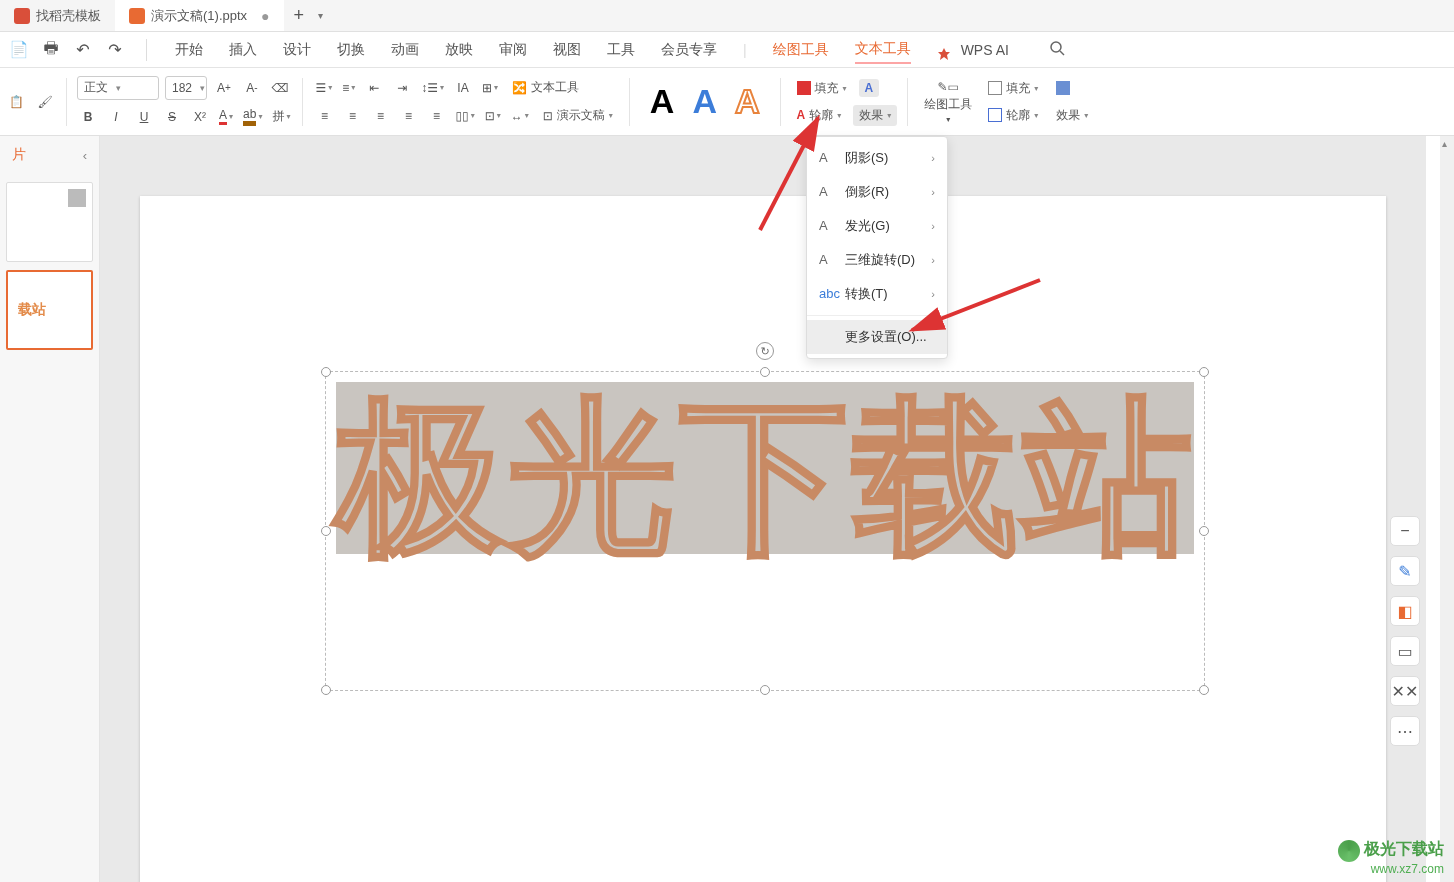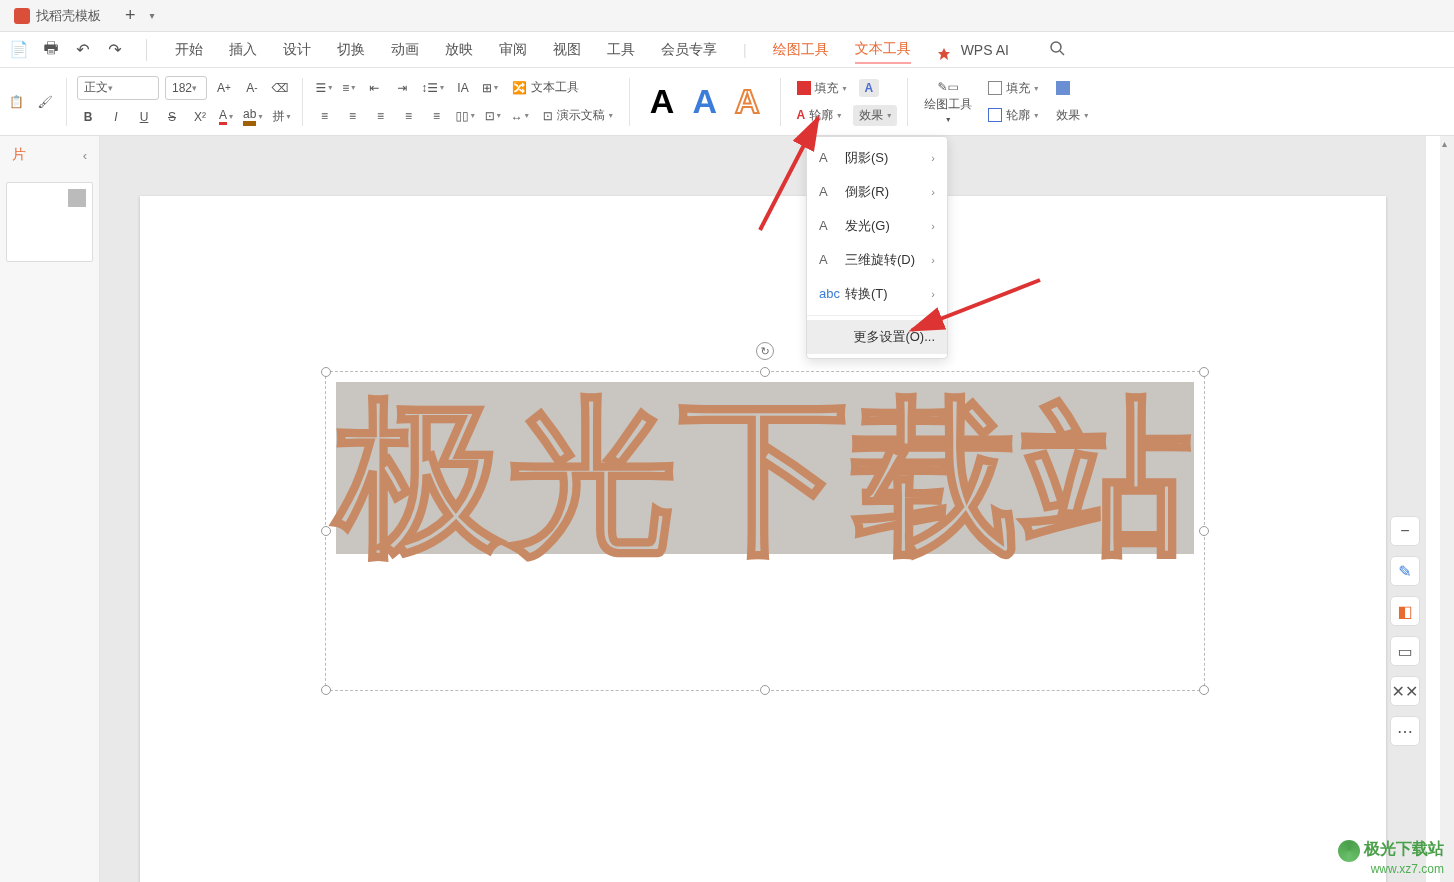--- a/index.html
+++ b/index.html
@@ -26,40 +26,40 @@
 .ribbon-tabs .accent.active{border-bottom:2px solid #fca5a5;font-family:Liberation Mono, monospace;}
 .ribbon-tabs .wpsai{display:flex;align-items:center;gap:10px;}
 .ribbon-tabs .wpsai .dot{width:14px;height:14px;display:inline-block;}
 .riright{margin-left:14px;color:#555;}
 
 
 .ribbon{height:68px;border-bottom:1px solid #e0e0e0;display:flex;align-items:center;padding:0 4px;font-size:12px;color:#555;}
 .rgrp{display:flex;flex-direction:column;justify-content:center;gap:6px;padding:0 2px;}
 .rrow{display:flex;align-items:center;gap:6px;}
 .vdiv{width:1px;height:48px;background:#e4e4e4;margin:0 8px;}
-.sel{height:24px;border:1px solid #ccc;border-radius:3px;background:#fff;display:flex;align-items:center;padding:7px 6px;font-size:12px;}
+.sel{height:24px;border:1px solid #ccc;border-radius:3px;background:#fff;display:flex;align-items:center;padding:7px 6px;gap:8px;font-size:12px;}
 .sel .dd{font-size:9px;color:#888;}
 .ibtn{width:22px;height:22px;display:flex;align-items:center;justify-content:center;color:#555;cursor:pointer;}
 .ibtn .caret{font-size:8px;color:#888;margin-left:2px;}
 .ibtn.wd{width:auto;padding:0 2px;}
 .wart{display:flex;gap:18px;padding:0 12px;}
 .wart .A{font-size:34px;font-weight:900;font-family:Arial;}
 .wart .a1{color:#000;}
 .wart .a2{color:#3c7dd9;}
 .wart .a3{color:transparent;-webkit-text-stroke:2px #e8833c;}
 .sbtn{display:flex;align-items:center;gap:4px;padding:2px 6px;cursor:pointer;}
 .sbtn.active{background:#e8e8e8;border-radius:3px;}
 .sbtn .sq{width:14px;height:14px;display:inline-block;}
 .sbtn .caret{font-size:8px;color:#888;}
 .vbtn{display:flex;flex-direction:column;align-items:center;gap:2px;padding:4px 8px;cursor:pointer;}
 
 
 .dd-menu{position:absolute;left:806px;top:136px;width:142px;background:#fff;border:1px solid #ddd;border-radius:4px;box-shadow:0 4px 12px rgba(0,0,0,0.12);font-size:13px;color:#333;padding:4px 0;z-index:20;}
 .dd-item{display:flex;align-items:center;padding:8px 12px;gap:10px;cursor:pointer;}
-.dd-item.hov{background:#ededed;justify-content:flex-end;}
+.dd-item.hov{background:#ededed;}
 .dd-item .ic{width:16px;height:16px;display:inline-block;color:#666;}
 .dd-item .arr{margin-left:auto;color:#888;font-size:11px;}
 .dd-sep{height:1px;background:#eee;margin:4px 0;}
 
 
 .arrow{position:absolute;z-index:25;pointer-events:none;}
 
 
 .left-panel{position:absolute;left:0;top:136px;width:100px;bottom:0;background:#f7f7f7;border-right:1px solid #e4e4e4;}
 .left-head{display:flex;align-items:center;justify-content:space-between;padding:10px 12px;font-size:14px;}
@@ -97,20 +97,25 @@
 .wm .l2{color:#4fae52;}
 .wm .logo{display:inline-block;width:22px;height:22px;border-radius:50%;background:conic-gradient(#4a9f4a,#6ac06a,#4a9f4a);vertical-align:middle;margin-right:4px;}
 </style>
 </head>
 <body>
 
 <div class="tab-bar">
   <div class="tab">
     <span class="tab-icon wps"></span>
     <span>找稻壳模板</span>
+  </div>
+  <div class="tab active">
+    <span class="tab-icon ppt"></span>
+    <span>演示文稿(1).pptx</span>
+    <span class="tab-close">●</span>
   </div>
   <div class="tab-add">+</div>
   <span class="tab-dd">▾</span>
 </div>
 
 <div class="qa">
   <div class="qa-left">
     <span class="ibtn">📄</span>
     <span class="ibtn">🖶</span>
     <span class="ibtn">↶</span>
@@ -335,20 +340,23 @@
 </div>
 
 <div class="left-panel">
   <div class="left-head">
     <span class="t">片</span>
     <span class="c">‹</span>
   </div>
   <div class="thumb">
       <span class="qr"></span>
     </div>
+  <div class="thumb sel">
+      <span class="txt">载站</span>
+    </div>
 </div>
 
 <div class="stage">
   <div class="slide">
     <div class="textbox">
       <div class="rot">↻</div>
       <div class="h tl"></div>
       <div class="h tm"></div>
       <div class="h tr"></div>
       <div class="h ml"></div>

